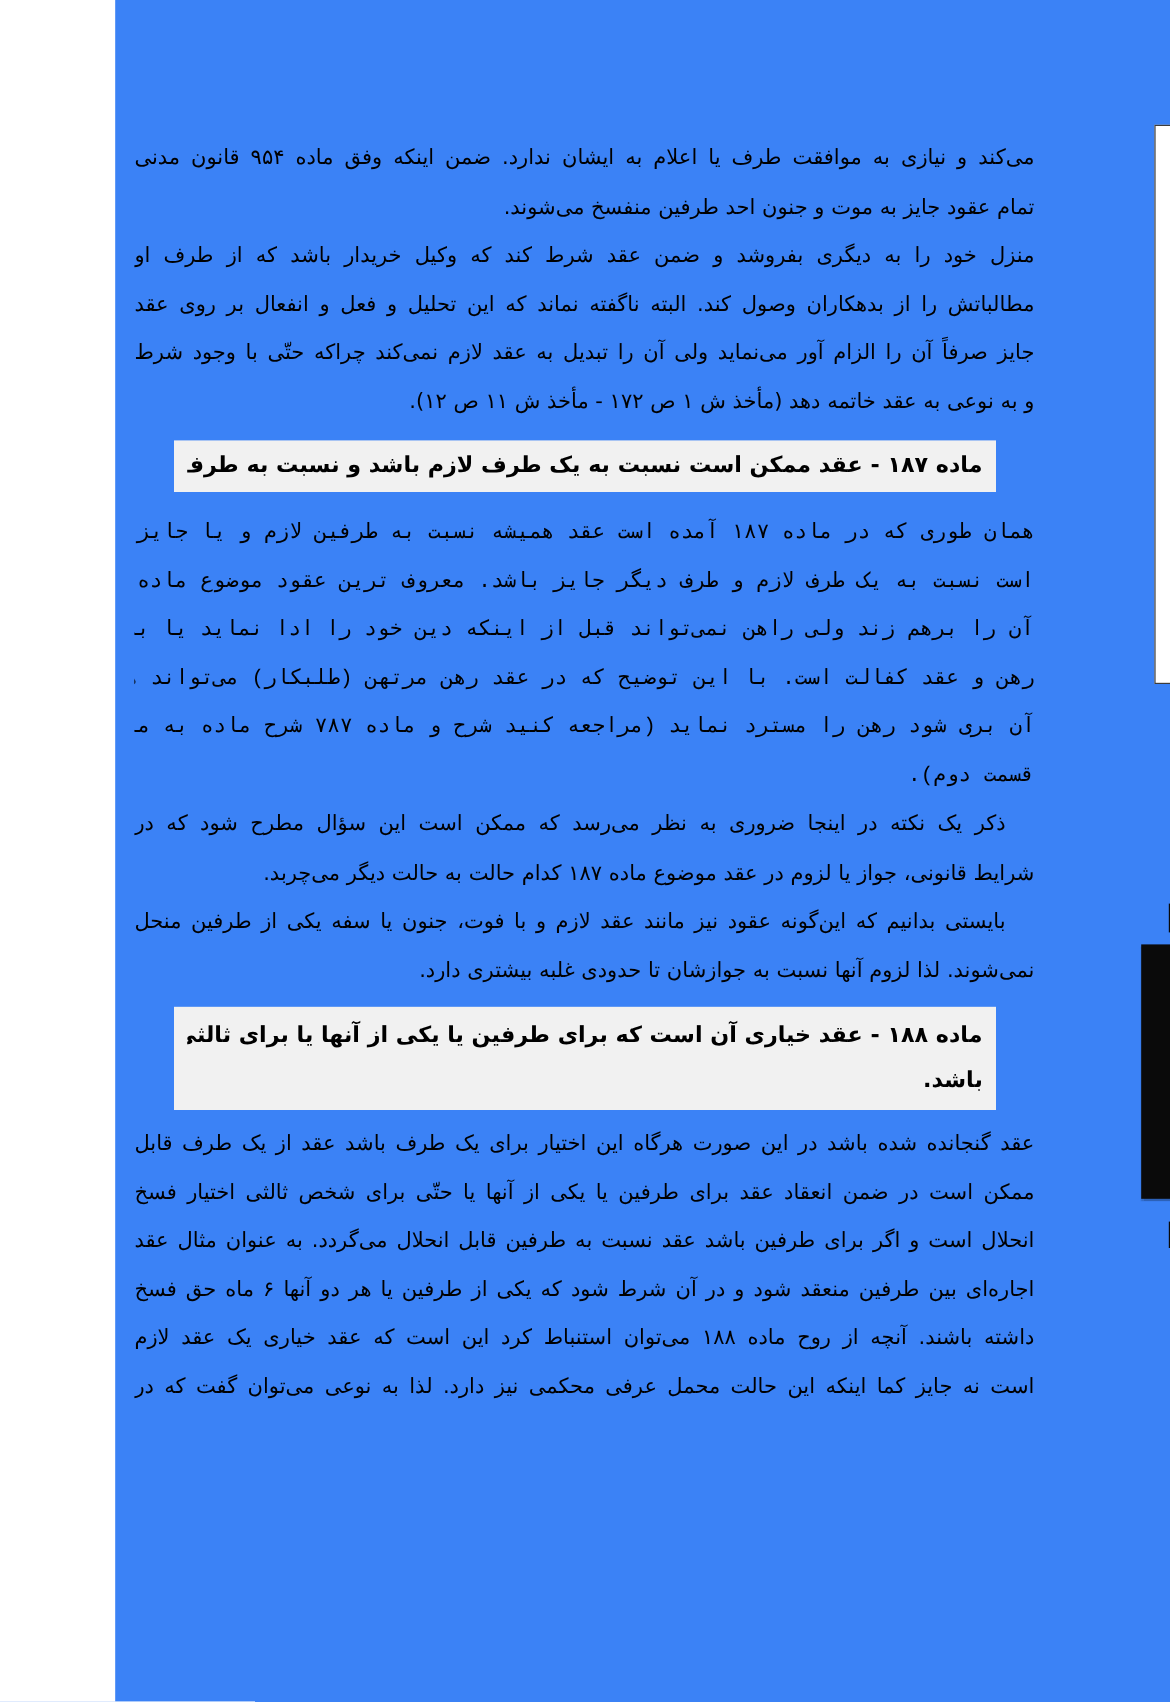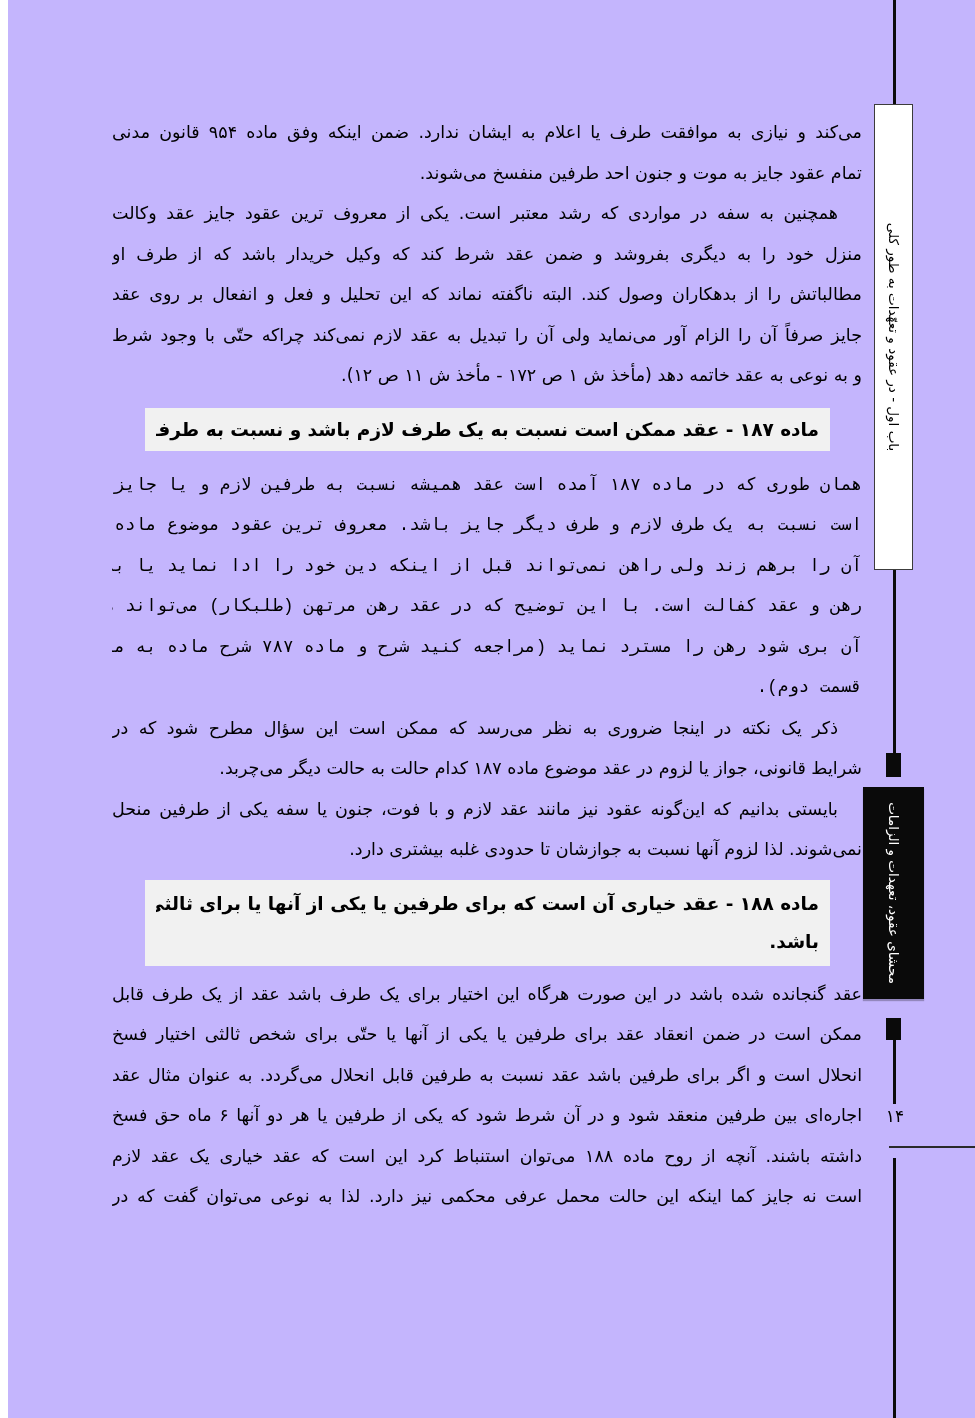--- a/index.html
+++ b/index.html
@@ -3,23 +3,23 @@
 <meta charset="utf-8">
 <style>
   * { margin: 0; padding: 0; box-sizing: border-box; }
   html, body { background: #ffffff; }
   body {
     font-family: "DejaVu Sans", sans-serif;
     color: #000;
   }
   .page {
     position: relative;
-    width: 967px;
+    width: 879px;
     height: 1418px;
-    background: #c4b5fd;
+    background: #3b82f6;
     overflow: hidden;
     direction: rtl;
   }
 
   
   .content {
     position: absolute;
     top: 112px;
     right: 113px;
     width: 750px;
@@ -138,21 +138,20 @@
 <body>
 
 <div class="page">
 
   <div class="content" id="content">
       <div class="para">
         <div class="line fill">می‌کند و نیازی به موافقت طرف یا اعلام به ایشان ندارد. ضمن اینکه وفق ماده ۹۵۴ قانون مدنی</div>
         <div class="line end">تمام عقود جایز به موت و جنون احد طرفین منفسخ می‌شوند.</div>
       </div>
       <div class="para">
-        <div class="line fill first">همچنین به سفه در مواردی که رشد معتبر است. یکی از معروف ترین عقود جایز عقد وکالت</div>
         <div class="line fill">منزل خود را به دیگری بفروشد و ضمن عقد شرط کند که وکیل خریدار باشد که از طرف او</div>
         <div class="line fill">مطالباتش را از بدهکاران وصول کند. البته ناگفته نماند که این تحلیل و فعل و انفعال بر روی عقد</div>
         <div class="line fill">جایز صرفاً آن را الزام آور می‌نماید ولی آن را تبدیل به عقد لازم نمی‌کند چراکه حتّی با وجود شرط</div>
         <div class="line end">و به نوعی به عقد خاتمه دهد (مأخذ ش ۱ ص ۱۷۲ - مأخذ ش ۱۱ ص ۱۲).</div>
       </div>
       <div class="heading h1">
         <div class="line end">ماده ۱۸۷ - عقد ممکن است نسبت به یک طرف لازم باشد و نسبت به طرف دیگر جایز.</div>
       </div>
       <div class="para block-after-heading">
         <div class="line fill">همان طوری که در ماده ۱۸۷ آمده است عقد همیشه نسبت به طرفین لازم و یا جایز نیست. ممکن</div>

